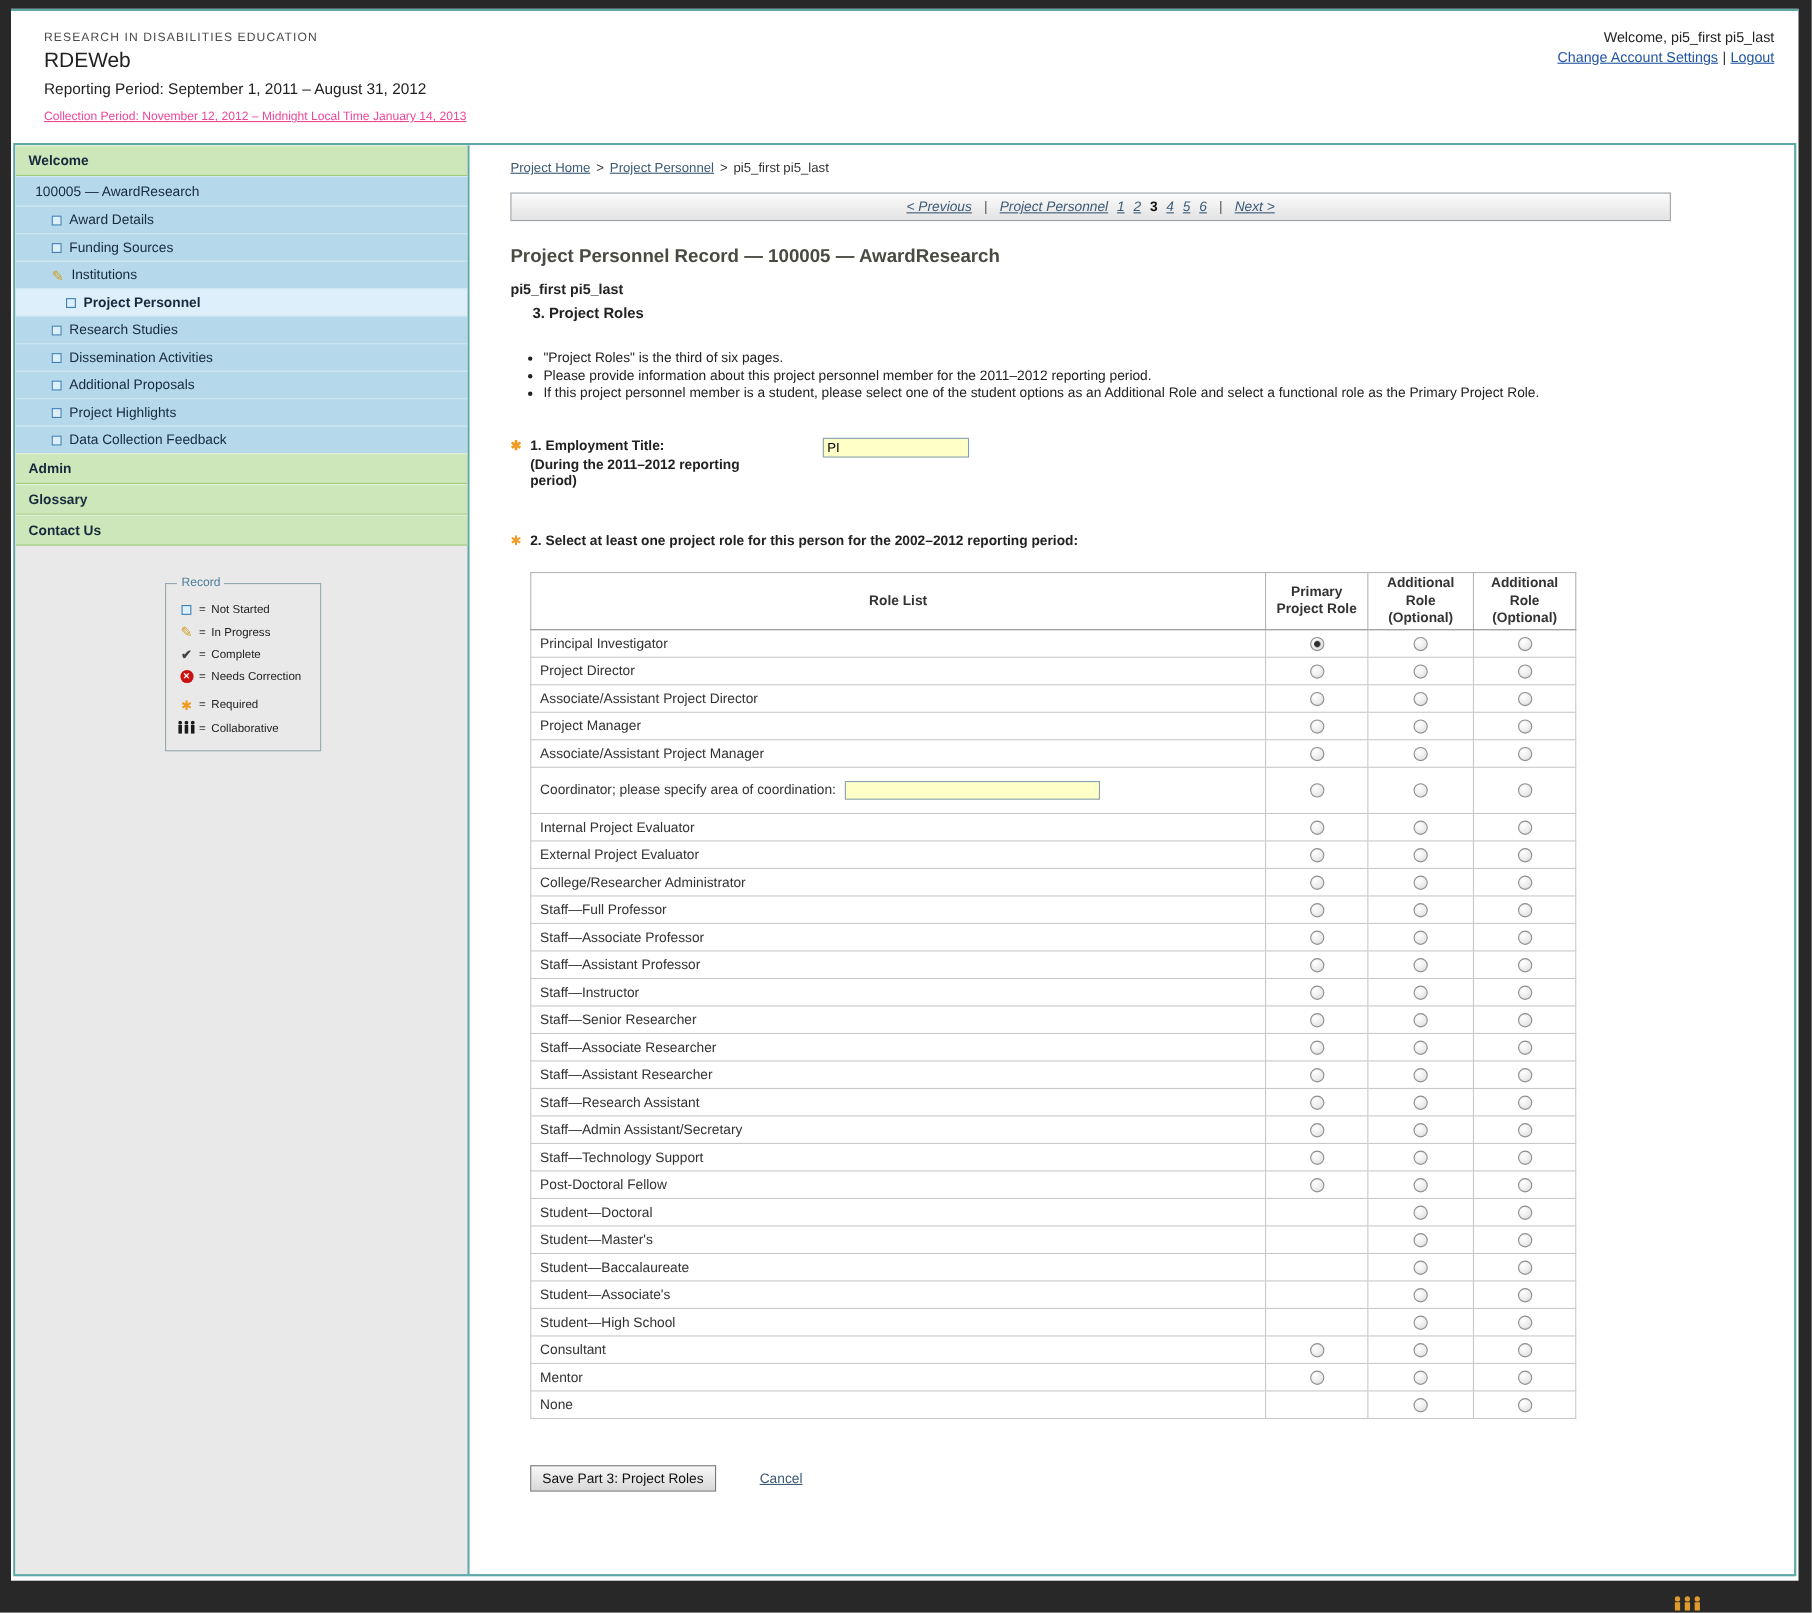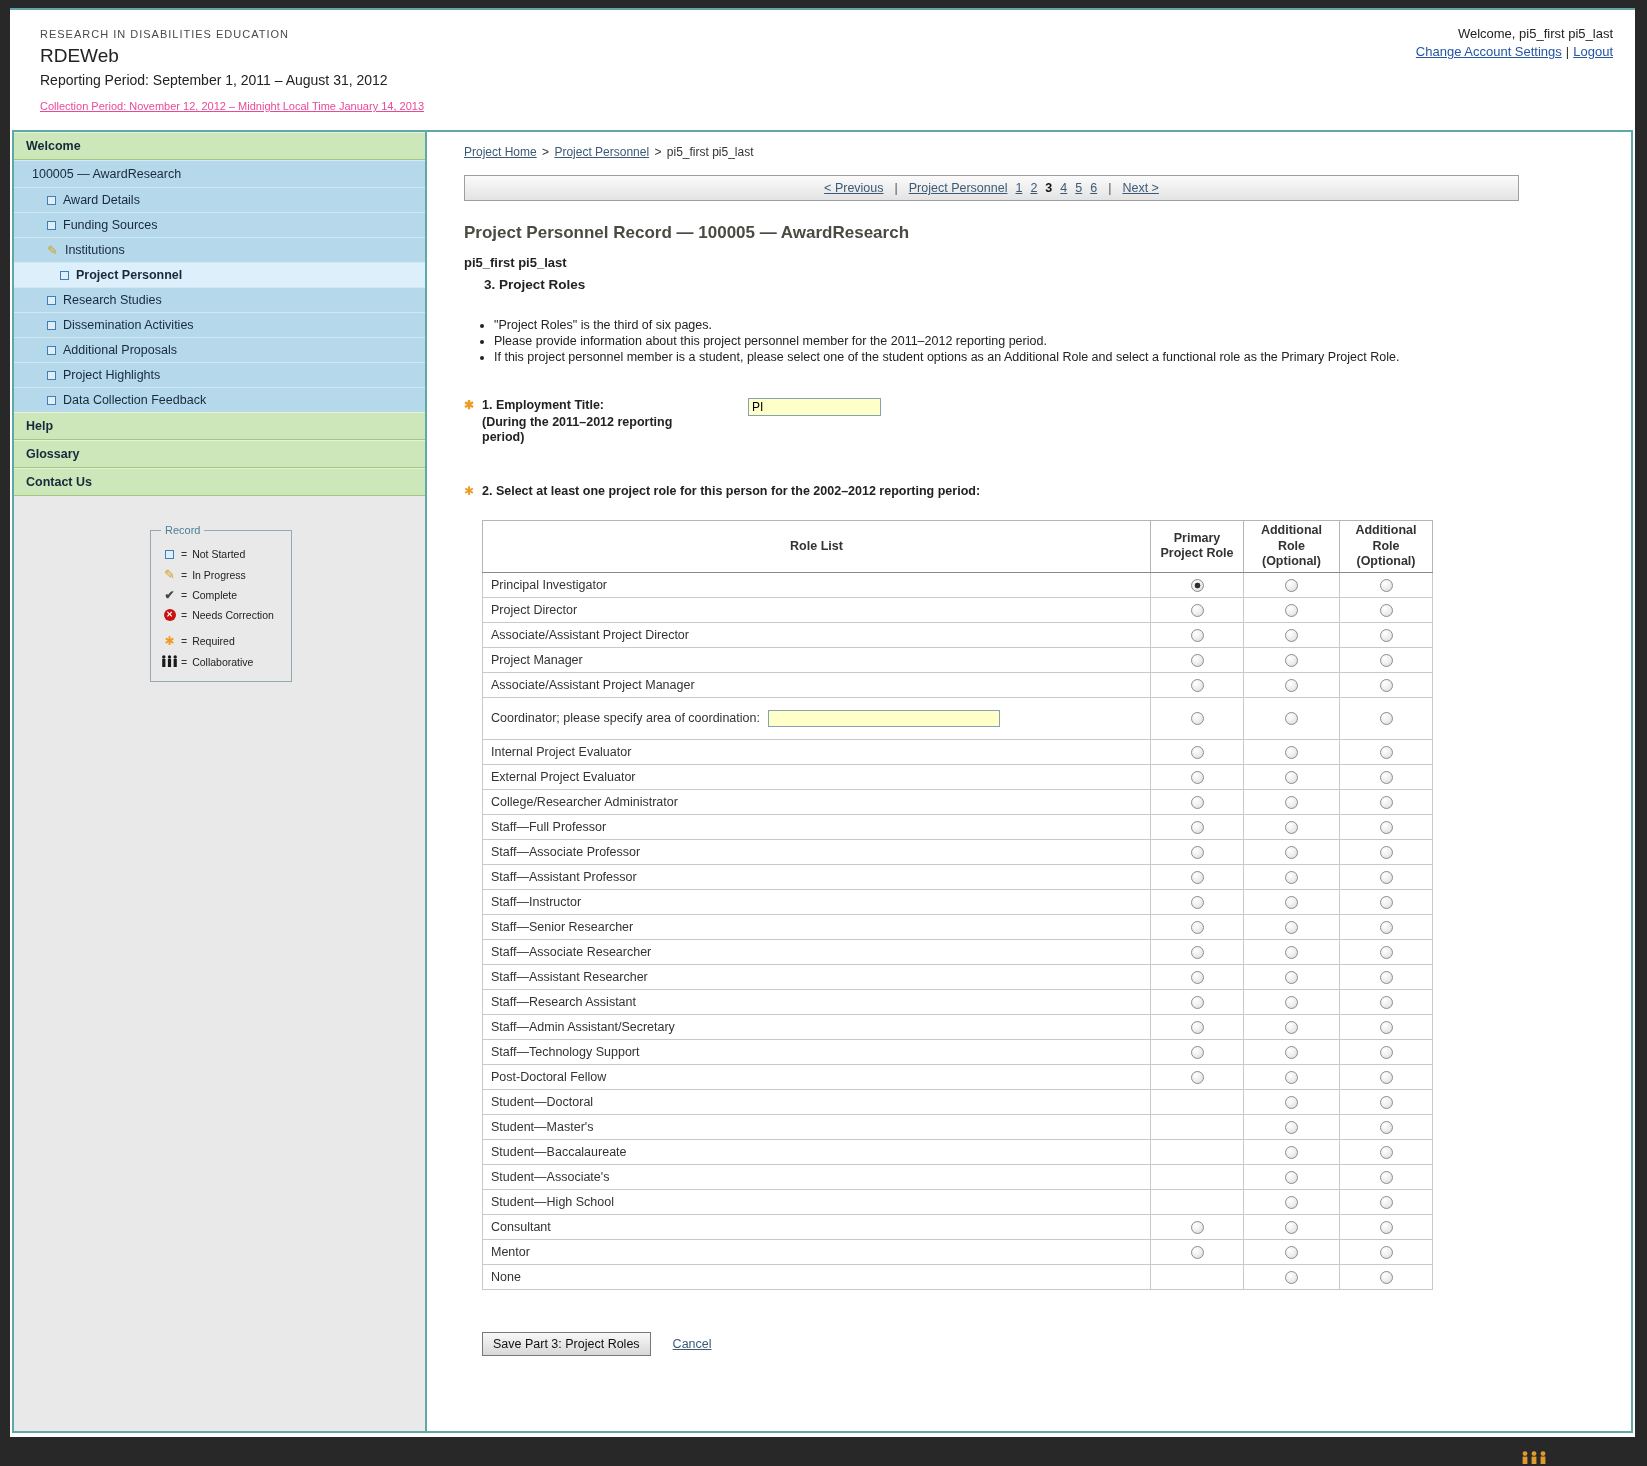--- a/index.html
+++ b/index.html
@@ -81,21 +81,21 @@
   .breadcrumb { font-size:12px; color:#333; }
   .bc-link { color:#3c5a76; text-decoration:underline; cursor:pointer; }
   .bc-sep { color:#333; margin:0 2px; }
   .bc-current { color:#333; }
 
   .pager {
     margin-top:16px; border:1px solid #9aa0a6;
     background:linear-gradient(#fbfbfb, #e3e3e3);
     padding:5px 0; text-align:center; font-size:12.5px; color:#333;
   }
-  .pg-link { color:#3c5a76; text-decoration:underline; margin:0 4px; cursor:pointer; }
+  .pg-link { color:#3c5a76; text-decoration:underline; margin:0 4px; cursor:pointer;font-style:italic; }
   .pg-current { font-weight:bold; color:#111; margin:0 4px; }
   .pg-sep { color:#555; margin:0 7px; }
 
   .page-title { margin-top:22px; font-size:17px; font-weight:bold; color:#4a4a43; }
   .person-name { margin-top:12px; font-weight:bold; font-size:13px; color:#222; }
   .section-heading { margin:7px 0 0 20px; font-weight:bold; font-size:13.5px; color:#222; }
 
   ul.notes { margin:26px 0 0 14px; padding-left:16px; }
   ul.notes li { margin:2px 0; font-size:12.5px; color:#222; }
 
@@ -140,21 +140,21 @@
     background:
       radial-gradient(circle, #2f2f2f 0 2.6px, rgba(0,0,0,0) 3.2px),
       radial-gradient(circle at 35% 30%, #ffffff 0%, #ededed 55%, #d2d2d2 100%);
   }
 
   .actions { margin:42px 0 0 18px; display:flex; align-items:center; }
   .save-btn {
     font:12.5px "Liberation Sans", sans-serif; padding:4px 10px; cursor:pointer;
     border:1px solid #777; background:linear-gradient(#f8f8f8, #d8d8d8); color:#111;
   }
-  .cancel-link { margin-left:22px; color:#3c5a76; text-decoration:underline; font-size:12.5px; cursor:pointer; }
+  .cancel-link { margin-left:40px; color:#3c5a76; text-decoration:underline; font-size:12.5px; cursor:pointer; }
 
   .footer-logo { position:absolute; right:100px; bottom:2px; height:13px; overflow:hidden; }
 </style>
 </head>
 <body>
 
 <div class="page">
 
   <div class="top-header">
     <div class="eyebrow">RESEARCH IN DISABILITIES EDUCATION</div>
@@ -205,21 +205,21 @@
           </div>
           <div class="nav-item">
             <span class="licon not-started"></span>
             <span>Project Highlights</span>
           </div>
           <div class="nav-item">
             <span class="licon not-started"></span>
             <span>Data Collection Feedback</span>
           </div>
         </div>
-      <div class="nav-header">Help</div>
+      <div class="nav-header">Admin</div>
       <div class="nav-header">Glossary</div>
       <div class="nav-header">Contact Us</div>
       <fieldset class="legend-box">
         <legend class="legend-title">Record</legend>
         <div id="legend-items">
             <div class="legend-row">
               <span class="islot">
                 <span class="licon not-started"></span>
               </span>
               <span class="leq">=</span>

